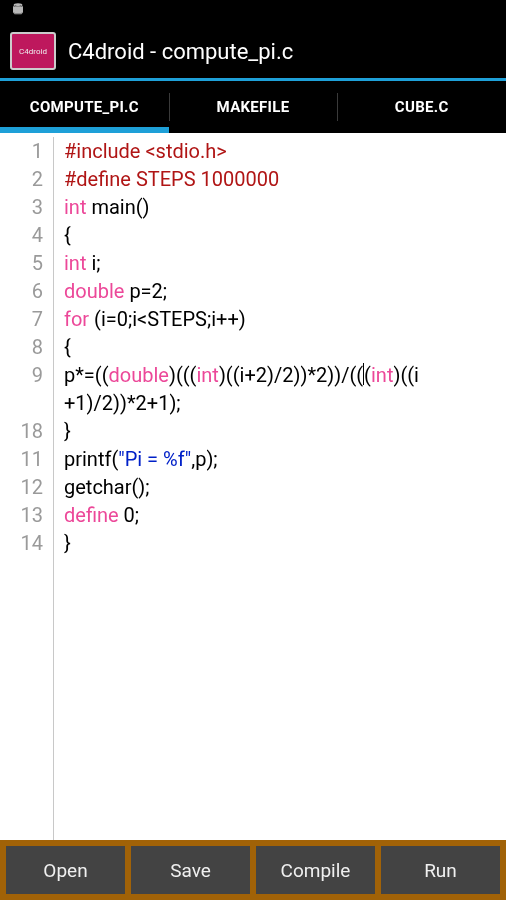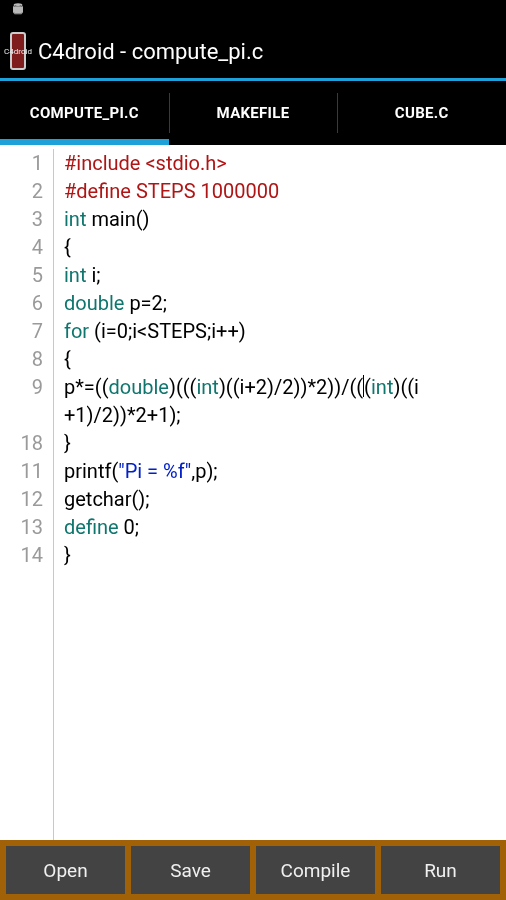--- a/index.html
+++ b/index.html
@@ -21,36 +21,36 @@
 .status-bar svg { width: 20px; height: 18px; }
 .title-bar {
   height: 54px;
   background: #000;
   display: flex;
   align-items: center;
   padding: 0 10px;
   gap: 12px;
 }
 .app-icon {
-  width: 16px; height: 38px;
+  width: 46px; height: 38px;
   border: 2px solid #ccc;
   border-radius: 3px;
-  background: #7f1d1d;
+  background: #be185d;
   display: flex;
   align-items: center;
   justify-content: center;
   font-size: 8px;
   color: #eee;
 }
 .title-text { font-size: 22px; color: #fff; font-weight: 400; text-align: center; }
 .tab-accent { height: 3px; background: #1ea0d8; }
 .tabs {
   display: flex;
   background: #000;
-  height: 64px;
+  height: 52px;
 }
 .tabs .tab {
   flex: 1;
   display: flex;
   align-items: center;
   justify-content: center;
   font-size: 15px;
   font-weight: 700;
   color: #fff;
   position: relative;
@@ -89,21 +89,21 @@
 }
 .code {
   flex: 1;
   padding-left: 10px;
   font-size: 20px;
   line-height: 28px;
   color: #000;
   overflow: hidden;
 }
 .code .row { white-space: pre-wrap; word-break: break-all; position: relative; }
-.k  { color: #0f766e; }      
+.k  { color: #ec4899; }      
 .pp { color: #b01515; margin-top: 44px; }      
 .s  { color: #0020c8; }      
 .cursor {
   display: inline-block;
   width: 0;
   border-left: 1px solid #000;
   height: 22px;
   vertical-align: -3px;
 }
 .bottom-bar {

